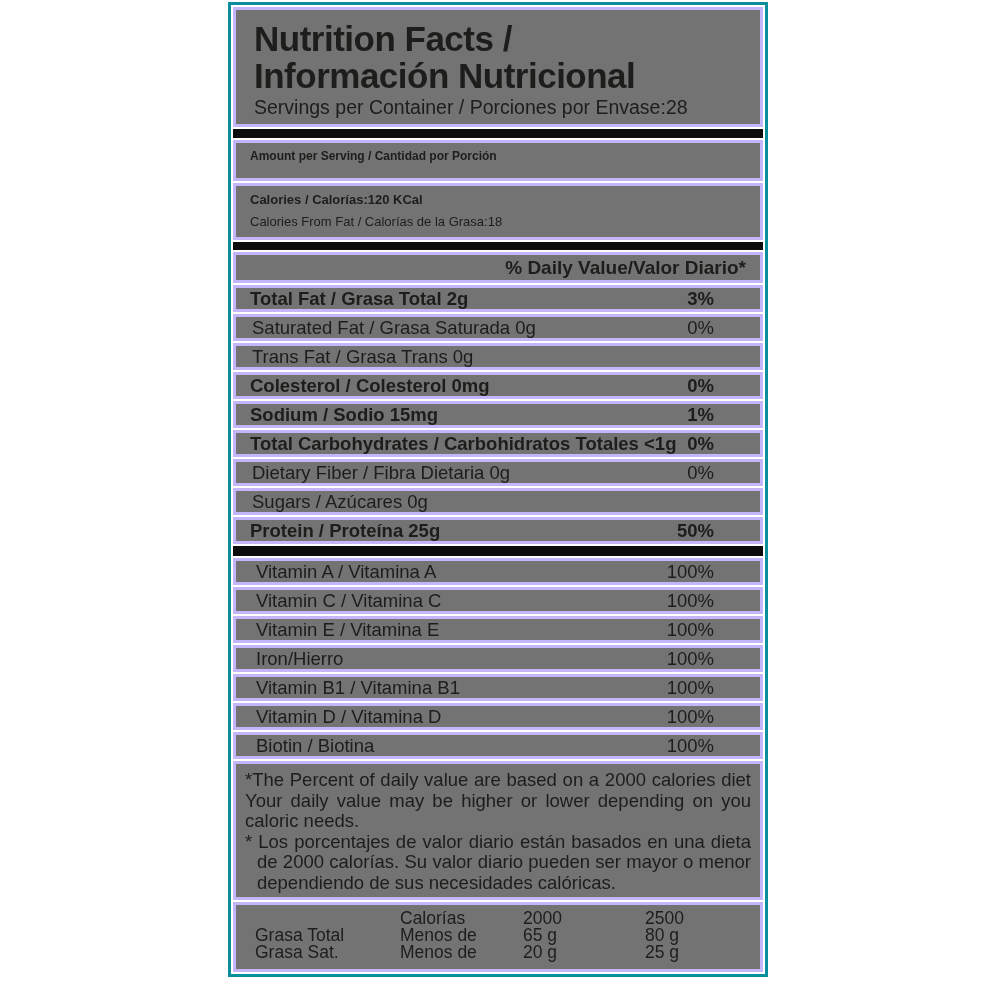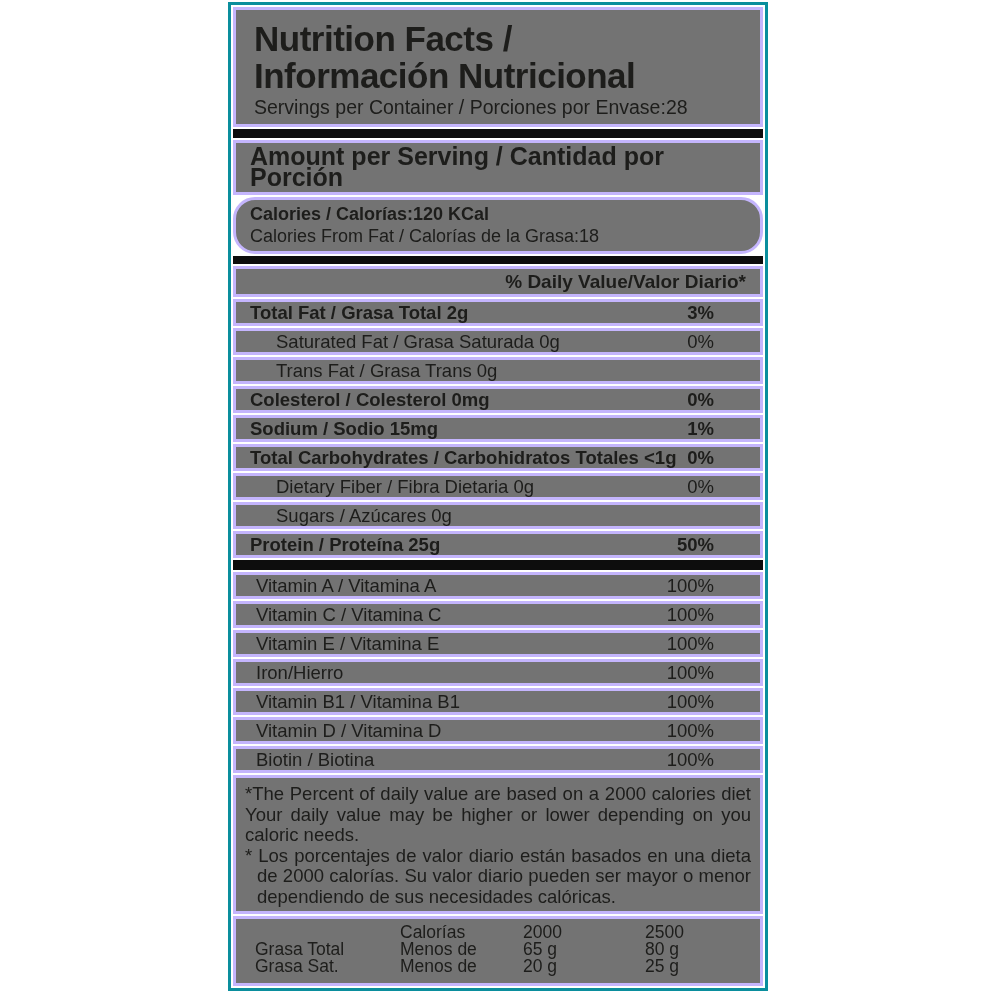--- a/index.html
+++ b/index.html
@@ -26,41 +26,41 @@
     background: #0d0d0d;
   }
 
   
   .header-box { padding: 10px 12px 6px 18px; }
   .title { font-weight: bold; font-size: 35px; line-height: 37px; letter-spacing: -0.5px; }
   .serving-line { font-size: 19.5px; line-height: 22px; margin-top: 2px; }
   .serving-note { font-size: 16.5px; }
 
   
-  .amount-box { padding: 3px 0 4px 14px; font-weight: bold; font-size: 25px; line-height: 21px; }
+  .amount-box { padding: 3px 0 11px 14px; font-weight: bold; font-size: 12px; line-height: 21px; }
 
   
-  .calories-box { padding: 3px 0 4px 14px; font-size: 18px; line-height: 22px; border-radius: 22px; }
+  .calories-box { padding: 3px 0 4px 14px; font-size: 13px; line-height: 22px; }
   .calories-main { font-weight: bold; }
 
   
   .dv-box { padding: 2px 14px 2px 0; font-weight: bold; font-size: 19px; line-height: 21px; text-align: right; }
 
   
   .row {
     display: flex;
     justify-content: space-between;
     align-items: flex-start;
     font-size: 18.5px;
     line-height: 17px;
     min-height: 17px;
     padding: 2px 0;
   }
   .row .n-label { padding-left: 14px; }
-  .row.indent .n-label { padding-left: 40px; }
+  .row.indent .n-label { padding-left: 16px; }
   .row.bold { font-weight: bold; }
   .row .n-dv { padding-right: 46px; white-space: nowrap; }
   .vit-row .n-label { padding-left: 20px; }
 
   
   .footnote-box { padding: 6px 9px 4px 9px; font-size: 18.5px; line-height: 20.5px; }
   .footnote-en { text-align: justify; }
   .footnote-es { text-align: justify; padding-left: 12px; text-indent: -12px; }
 
   

